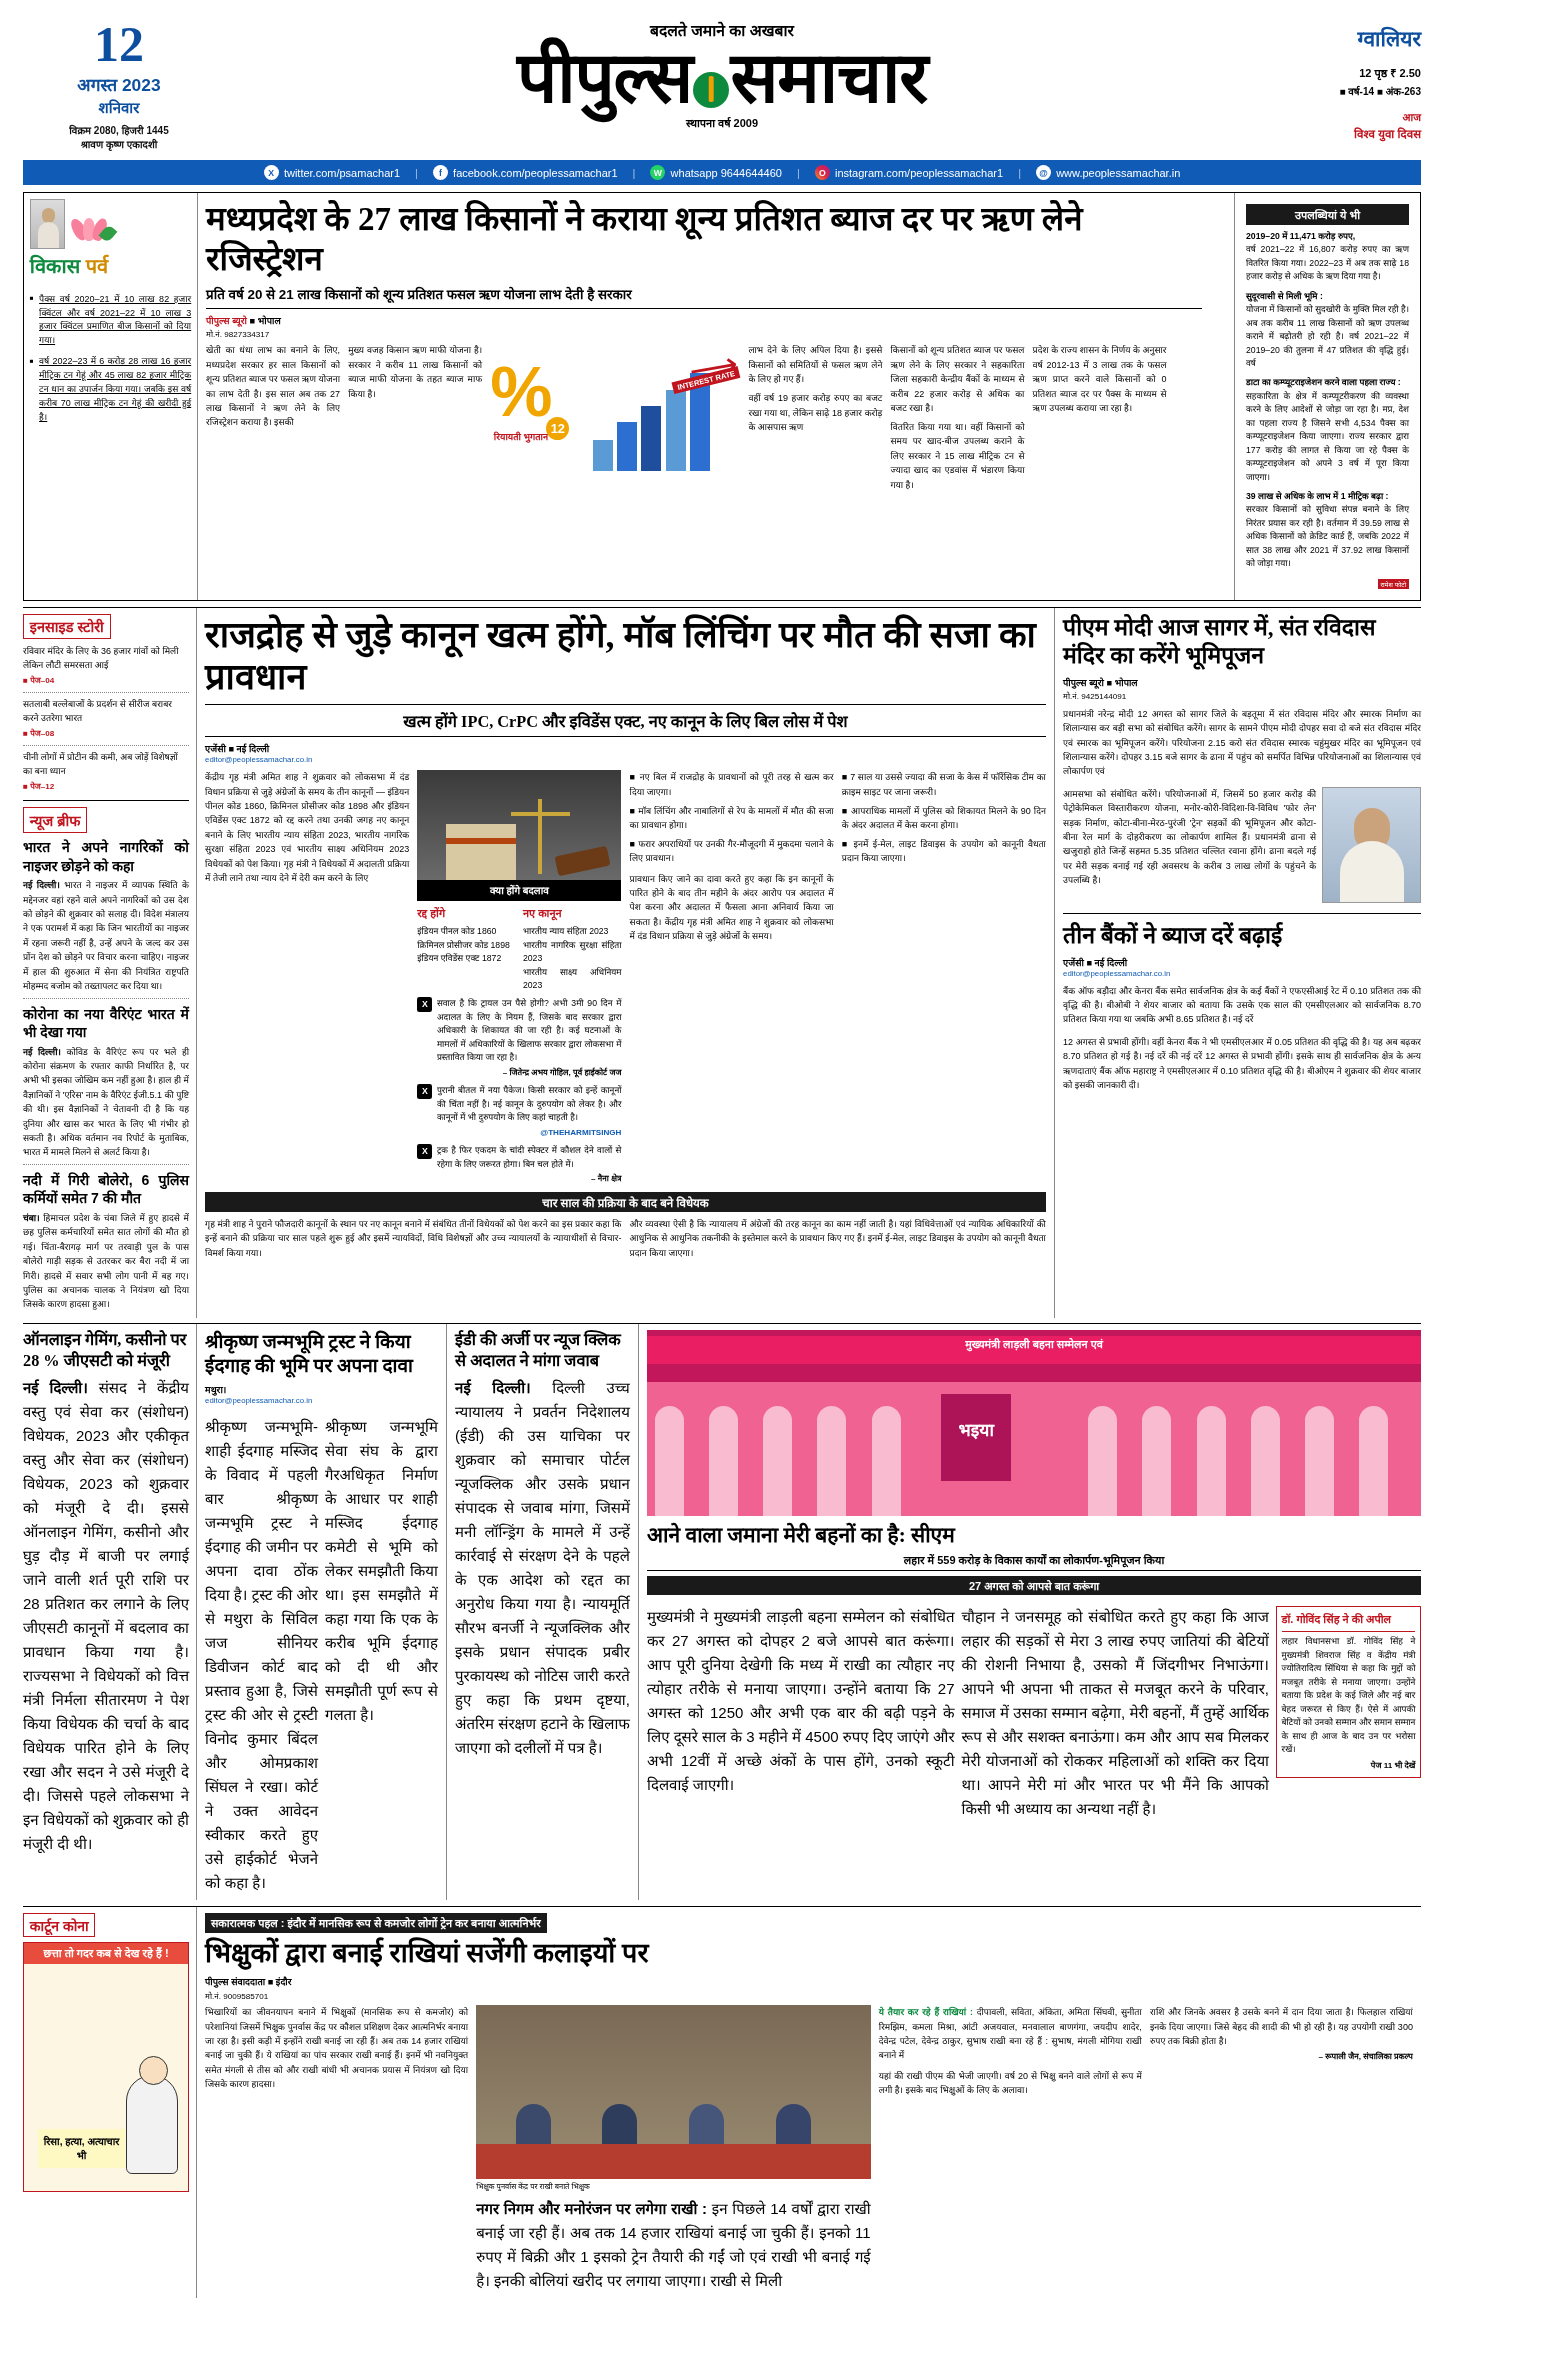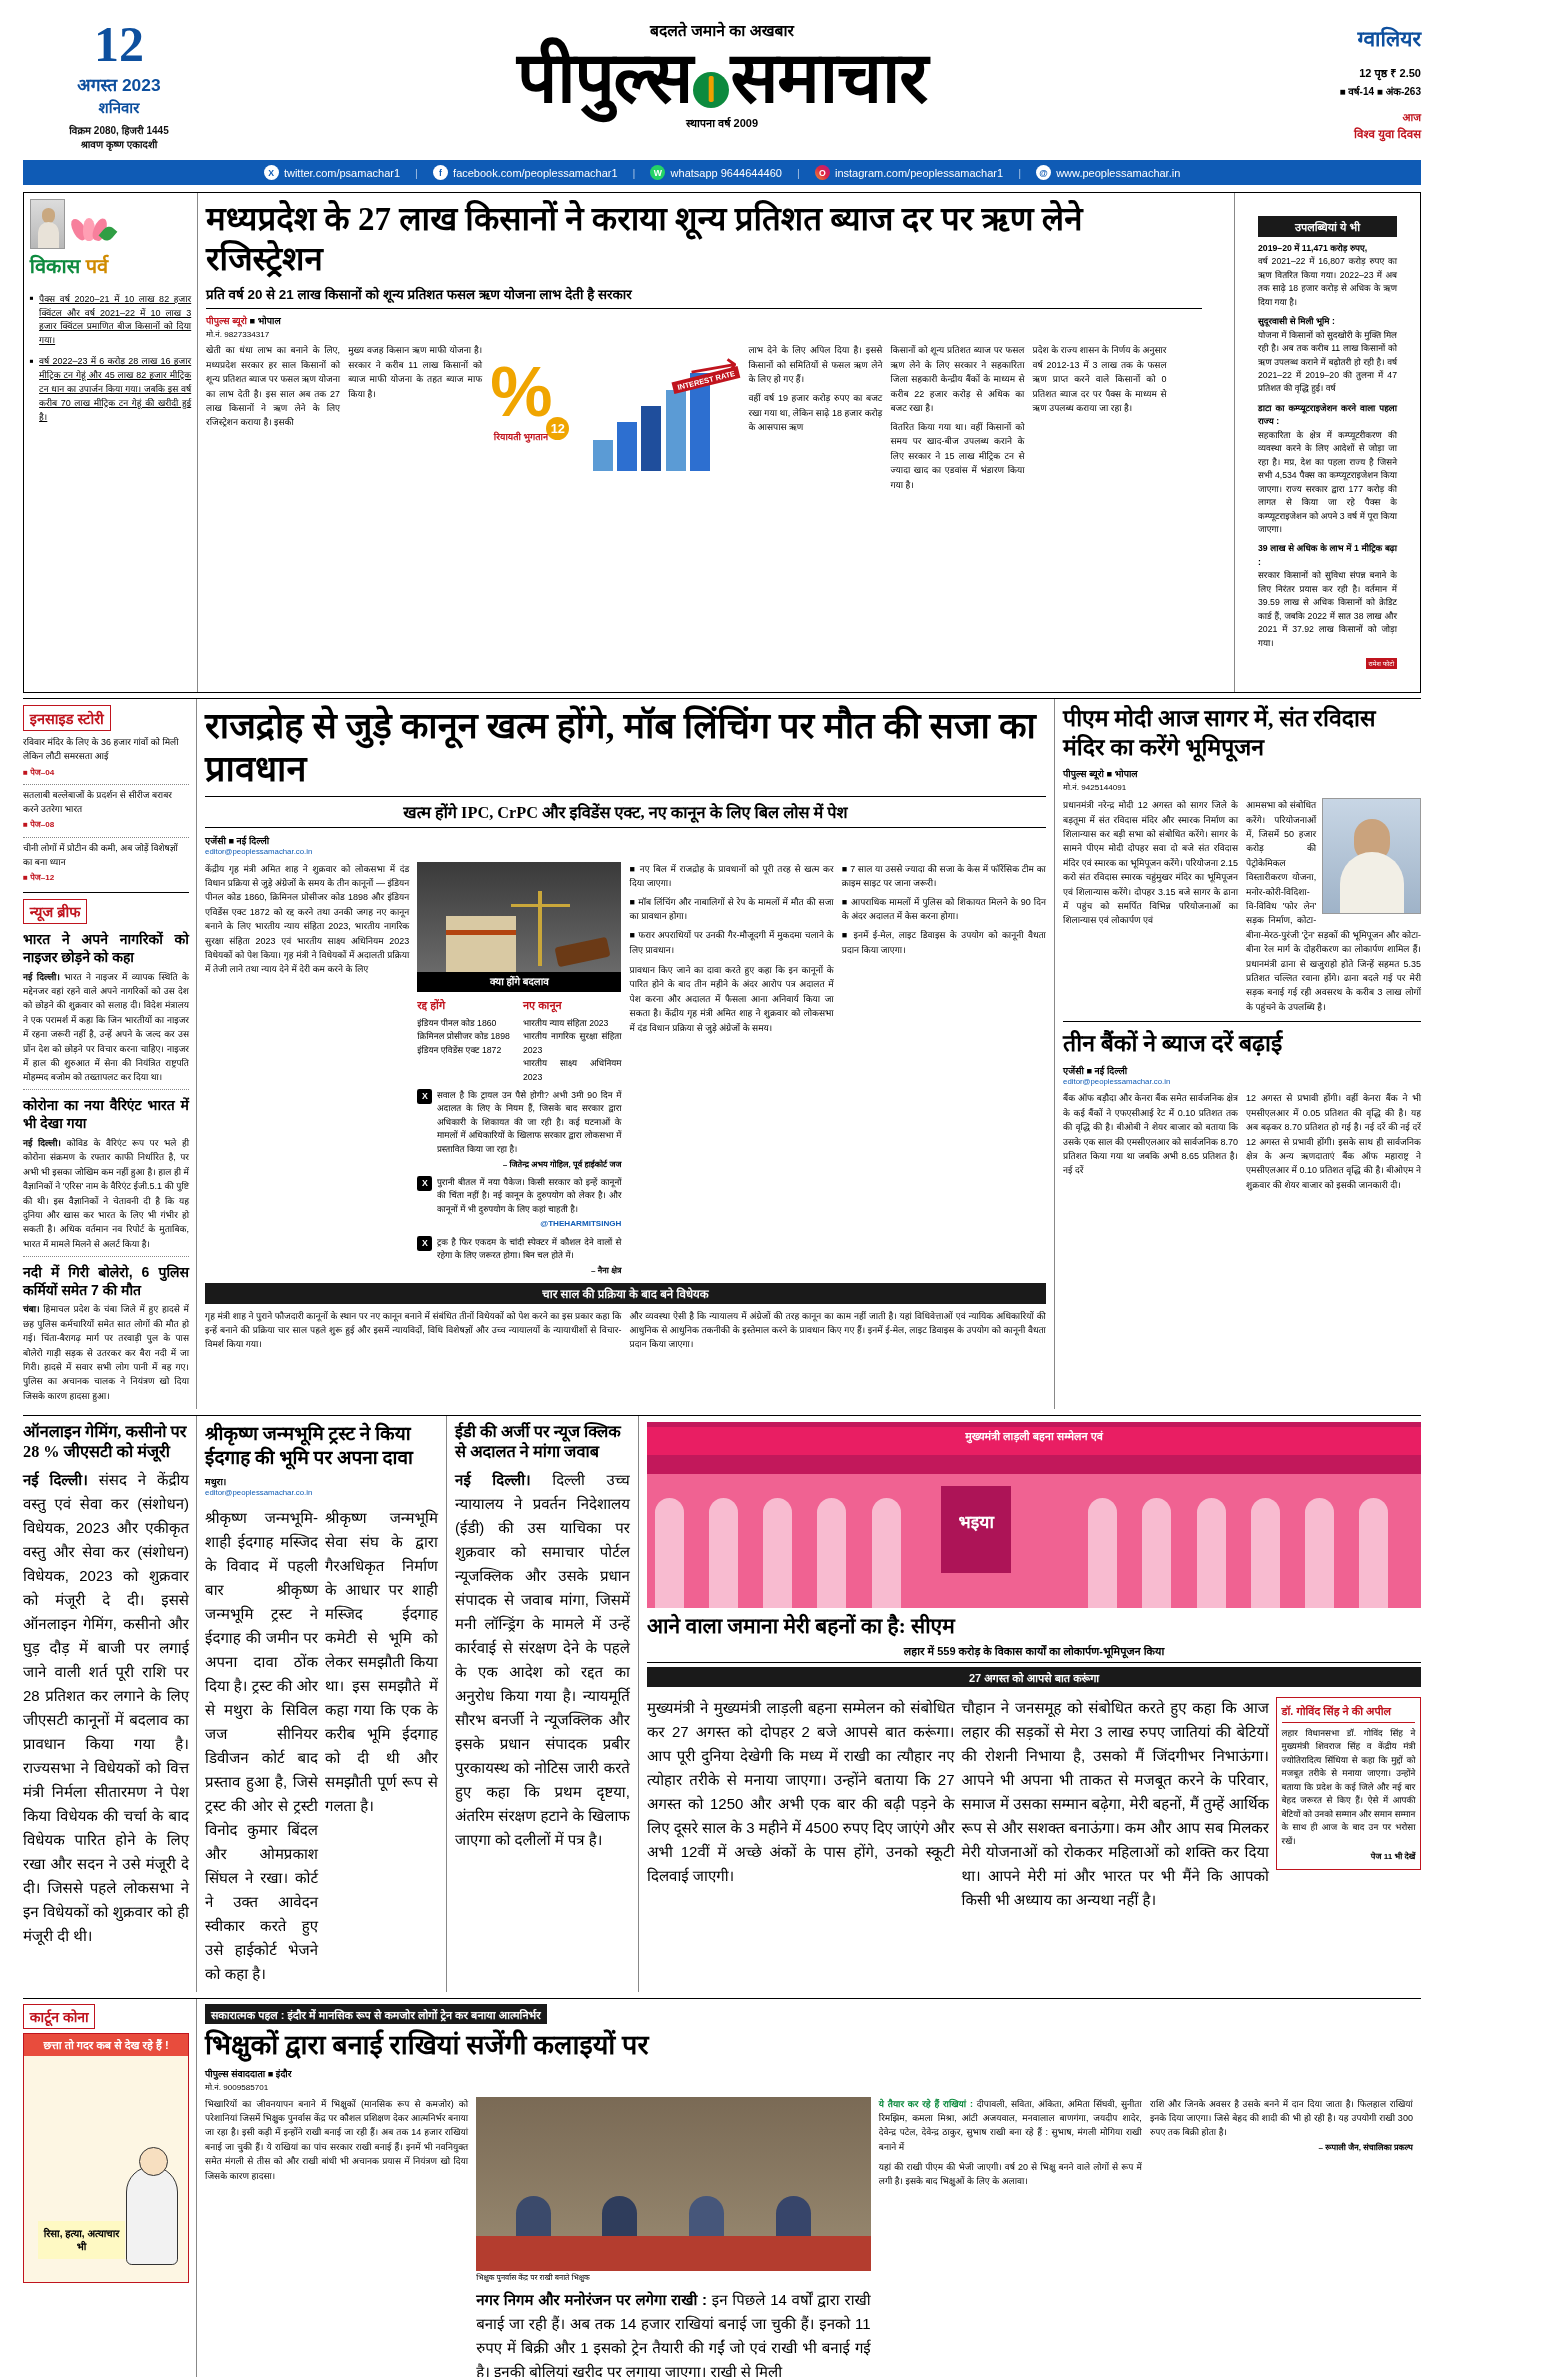--- a/index.html
+++ b/index.html
@@ -88,21 +88,21 @@
   .bars { position: absolute; right: 5.8px; bottom: 17.4px; width: 145px; height: 110px; }
   .bars .b { position: absolute; bottom: 0; width: 20px; background: #2d6fd0; }
   .bars .b:nth-child(1){ left: 3.5px; height: 31px; background:#5b9bd5;}
   .bars .b:nth-child(2){ left: 28px; height: 49px; background:#2d6fd0;}
   .bars .b:nth-child(3){ left: 52px; height: 65px; background:#1f4e9c;}
   .bars .b:nth-child(4){ left: 77px; height: 81px; background:#5b9bd5;}
   .bars .b:nth-child(5){ left: 101px; height: 98px; background:#2d6fd0;}
   .arrow-up { position: absolute; right: 2.3px; top: 3.5px; color: #c0141e; font-size: 34px; transform: rotate(-10deg); }
   .tag-rate { position: absolute; right: 0; top: 31px; background: #c0141e; color: #fff; font-size: 7.5px; font-weight: bold; padding: 1.7px 4.6px; transform: rotate(-14deg); }
 
-  .ach-col { width: 186px; border-left: 0.6px solid #888; padding: 23px; margin-left: 24px; }
+  .ach-col { width: 186px; border-left: 0.6px solid #888; padding: 11px; margin-left: 24px; }
   .ach-title { background: #1a1a1a; color: #fff; font-size: 11px; font-weight: bold; text-align: center; padding: 2.9px 0; }
   .ach-body { font-size: 8.7px; line-height: 1.55; text-align: justify; margin-top: 4.6px; }
   .ach-body p { margin-bottom: 5.8px; }
   .ach-body b { display: block; }
   .photo-credit { text-align: right; font-size: 6.4px; background: #c0141e; color: #fff; display: inline-block; padding: 0.6px 2.9px; float: right; margin-top: 2.3px; }
 
   
   .mid { display: flex; gap: 0; margin-top: 5.8px; border-top: 1.7px solid #000; }
   .colL { width: 174px; border-right: 0.6px solid #888; padding: 5.8px 7px 5.8px 0; }
   .colC { flex: 1; padding: 5.8px 8.1px; border-right: 0.6px solid #888; }
@@ -133,21 +133,21 @@
   .sub-banner { background: #1a1a1a; color: #fff; font-size: 11.6px; font-weight: bold; text-align: center; padding: 2.9px 0; margin-top: 5.8px; }
   .two-split { display: flex; gap: 7px; margin-top: 4.6px; }
   .two-split > div { flex: 1; font-size: 8.7px; line-height: 1.55; }
   .split-h { font-size: 11px; font-weight: bold; color: #c0141e; margin-bottom: 2.9px; }
   .tw { display: flex; gap: 4.6px; font-size: 8.7px; line-height: 1.55; margin-top: 4.6px; text-align: justify; }
   .tw-ico { flex: 0 0 15px; width: 15px; height: 15px; border-radius: 2.3px; background: #000; color: #fff; font-size: 8.7px; font-weight: bold; text-align: center; line-height: 15px; }
   .handle { color: #0f5bb5; font-weight: bold; }
   .qnote { font-size: 8.1px; font-weight: bold; text-align: right; margin-top: 2.3px; }
 
   .r-head { font-size: 23px; font-weight: bold; line-height: 1.25; font-family: "Liberation Serif", serif; }
-  .r-body { display: flex; gap: 8.1px; margin-top: 5.8px; }
+  .r-body { display: flex; gap: 8.1px; margin-top: 5.8px; flex-direction: column; }
   .r-col { flex: 1; font-size: 9px; line-height: 1.6; text-align: justify; }
   .modi-photo { width: 99px; height: 116px; background: linear-gradient(#c8d6e5,#9fb3c8); border: 0.6px solid #999; position: relative; overflow: hidden; float: right; margin: 0 0 3.5px 5.8px; }
   .modi-photo:after { content:""; position:absolute; left:17.4px; top:53px; width:64px; height:64px; background:#f2efe6; border-radius:32px 32px 0 0; }
   .modi-photo:before { content:""; position:absolute; left:31px; top:20px; width:36px; height:43px; background:#caa37d; border-radius:18px; }
   .r-head2 { font-size: 23px; font-weight: bold; line-height: 1.25; margin-top: 8.1px; font-family: "Liberation Serif", serif; }
 
   
   .row3 { display: flex; margin-top: 5.8px; border-top: 1.7px solid #000; }
   .r3a { width: 174px; border-right: 0.6px solid #888; padding: 5.8px 7px 5.8px 0; }
   .r3b { width: 250px; border-right: 0.6px solid #888; padding: 5.8px 8.1px; }

